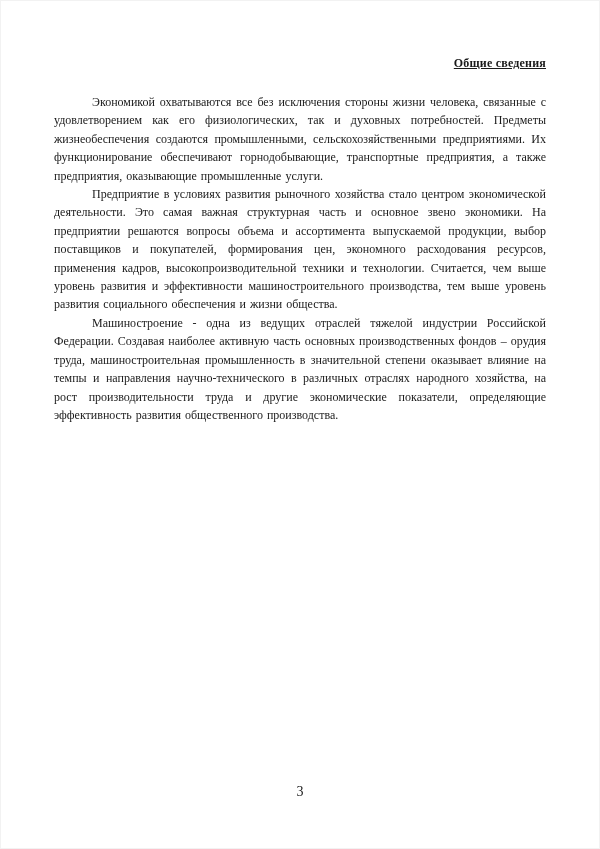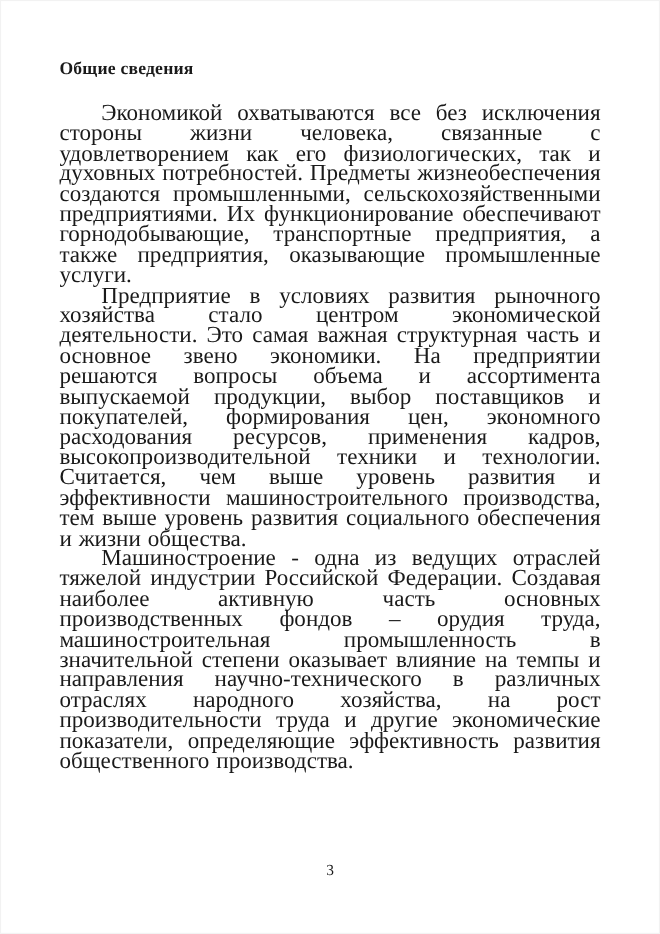--- a/index.html
+++ b/index.html
@@ -19,29 +19,30 @@
     color: #1a1a1a;
   }
   .content {
     position: absolute;
     top: 52px;
     left: 53px;
     right: 53px;
   }
   .doc-title {
     margin: 0 0 20px 0;
-    font-size: 16px;
+    font-size: 12px;
     line-height: 20px;
     font-weight: bold;
-    text-align: left;
+    text-align: right;
     letter-spacing: 0.2px;
+    text-decoration: underline;
   }
   .doc-paragraph {
     margin: 0;
-    font-size: 21px;
+    font-size: 12px;
     line-height: 18.4px;
     text-align: justify;
     text-indent: 38px;
     word-spacing: 1px;
   }
   .page-footer {
     position: absolute;
     top: 783px;
     left: 0;
     width: 100%;

